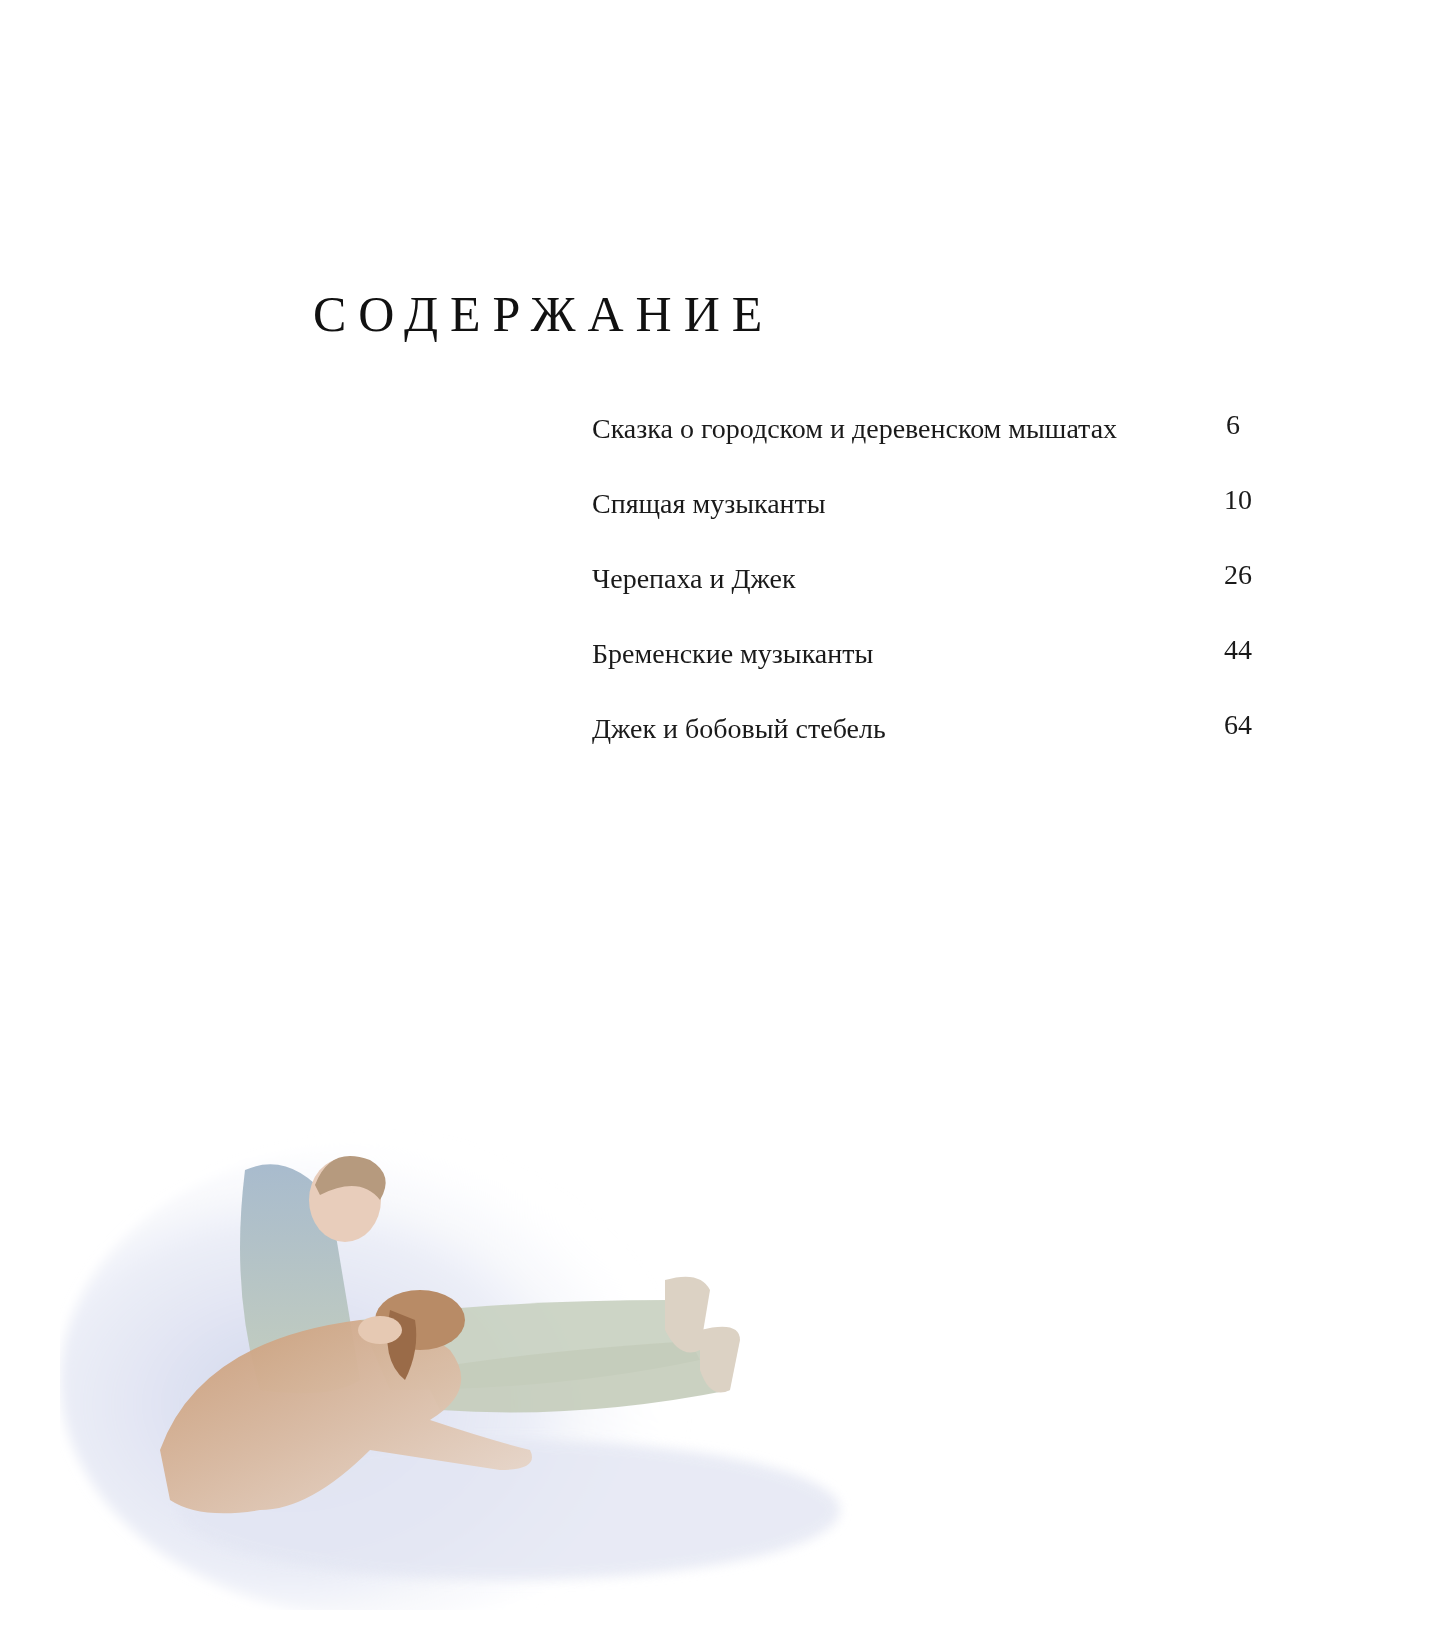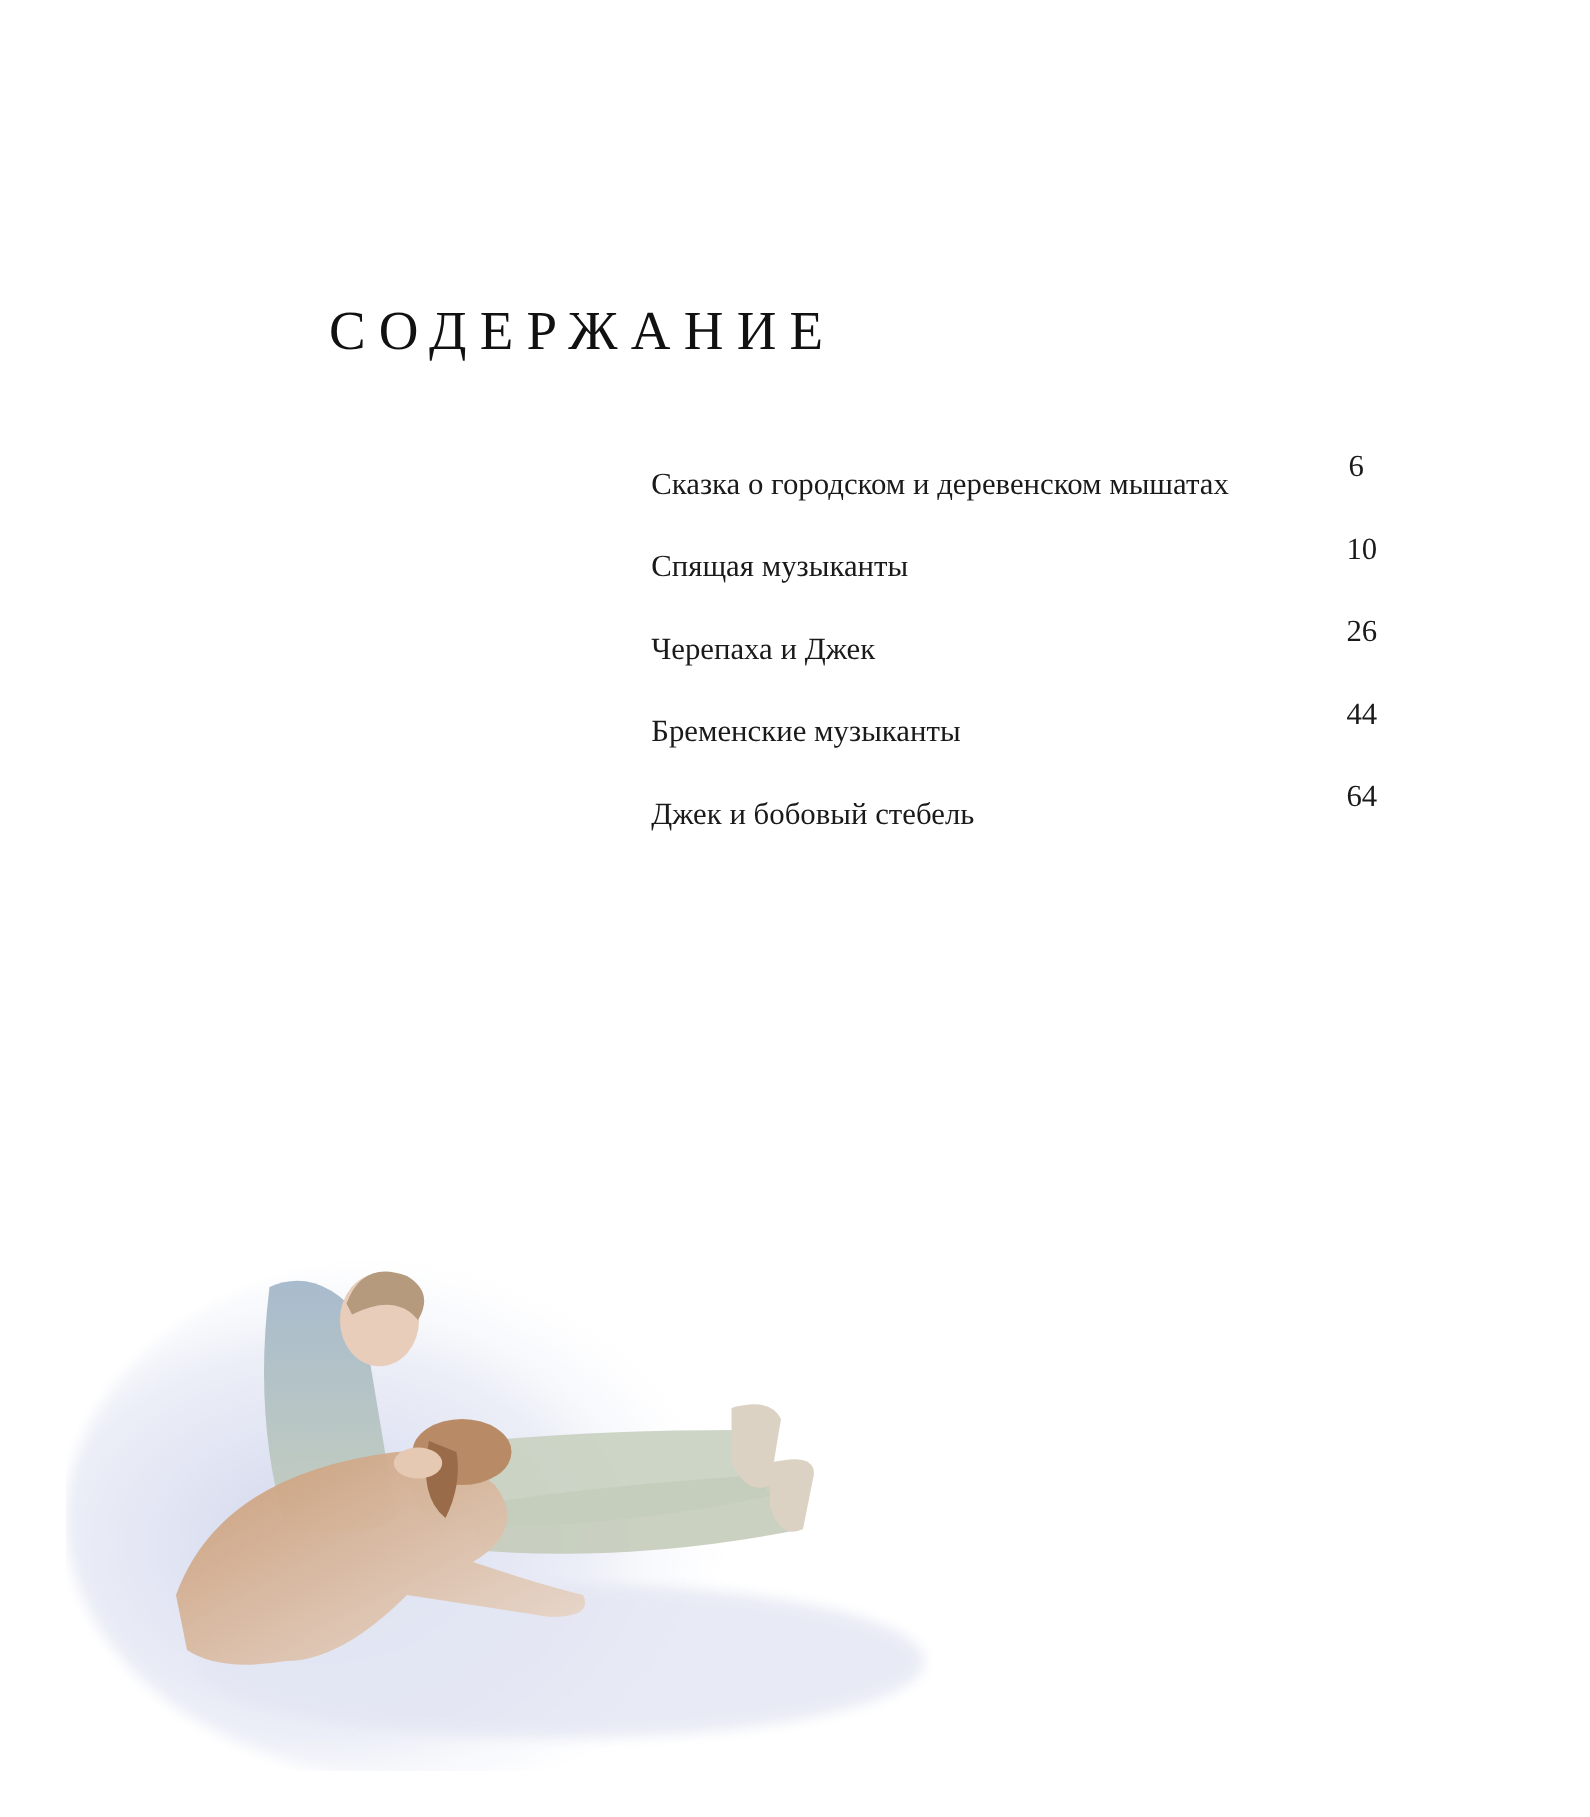--- a/index.html
+++ b/index.html
@@ -1,22 +1,22 @@
 <!DOCTYPE html>
 <html><head>
 <meta charset="utf-8">
 <style>
   html, body { margin: 0; padding: 0; background: #ffffff; }
   body { width: 1445px; height: 1652px; position: relative; overflow: hidden;
          font-family: "Liberation Serif", "DejaVu Serif", serif; color: #1a1a1a; }
   .title { position: absolute; left: 296px; top: 268px; font-size: 50px; letter-spacing: 12px;
-           font-weight: normal; margin: 3px; color: #111; }
+           font-weight: normal; margin: 17px; color: #111; }
   .toc { position: absolute; left: 592px; top: 405px; width: 660px; }
   .toc-row { position: relative; height: 75px; font-size: 28px; line-height: 40px; }
-  .toc-title { position: absolute; left: 0; top: 16px; white-space: nowrap; }
+  .toc-title { position: absolute; left: 0; top: 4px; white-space: nowrap; }
   .toc-page { position: absolute; right: 0; top: 0; text-align: right; }
   .illustration { position: absolute; left: 60px; top: 1090px; width: 920px; height: 520px; }
 </style>
 </head>
 <body>
 
 <h1 class="title">СОДЕРЖАНИЕ</h1>
 
 <div class="toc">
   <div class="toc-row">

